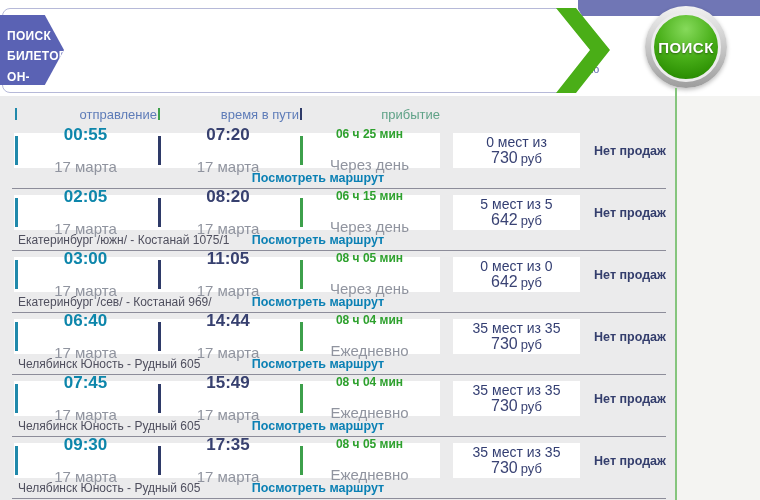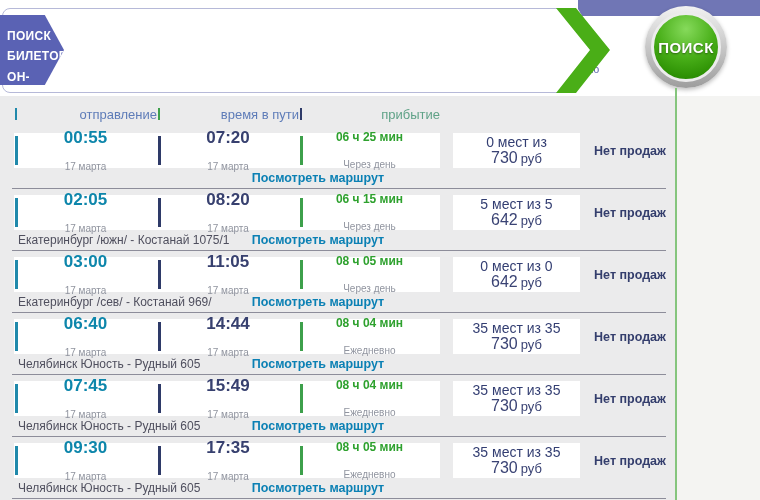--- a/index.html
+++ b/index.html
@@ -76,21 +76,21 @@
   
   .rows { position:absolute; left:0; top:133px; width:760px; }
   .row { position:relative; height:62px; }
   .cards { position:absolute; left:14px; top:0; width:426px; height:35px; background:#fff; display:flex; }
   .cell { position:relative; display:flex; flex-direction:column; align-items:center; justify-content:center; }
   .cell:nth-child(1){ width:143px;border-radius:11px; } .cell:nth-child(2){ width:142px; } .cell:nth-child(3){ width:141px; }
   .cbar { position:absolute; left:1px; top:3px; width:3px; height:29px; }
   .time { font-weight:bold; font-size:17px; line-height:17px; }
   .time-teal { color:#0d86ab; } .time-navy { color:#37406f; }
   .dur { font-weight:bold; font-size:12px; color:#2ea12e; line-height:13px; }
-  .sub { font-size:10px; color:#90949f; margin-top:15px; }
+  .sub { font-size:15px; color:#90949f; margin-top:15px; }
 
   .seats-card { position:absolute; left:453px; top:0; width:127px; height:35px; background:#fff;
         text-align:center; padding-top:1px; }
   .seats { font-size:14px; color:#333e72; line-height:16px; }
   .price-line { font-size:16px; color:#3a4374; line-height:16px; }
   .cur { font-size:13px; margin-left:3px; }
 
   .status { position:absolute; left:585px; top:0; width:90px; height:35px; display:flex;
         align-items:center; justify-content:center; font-size:12.5px; font-weight:600; color:#343e6d; }
 

